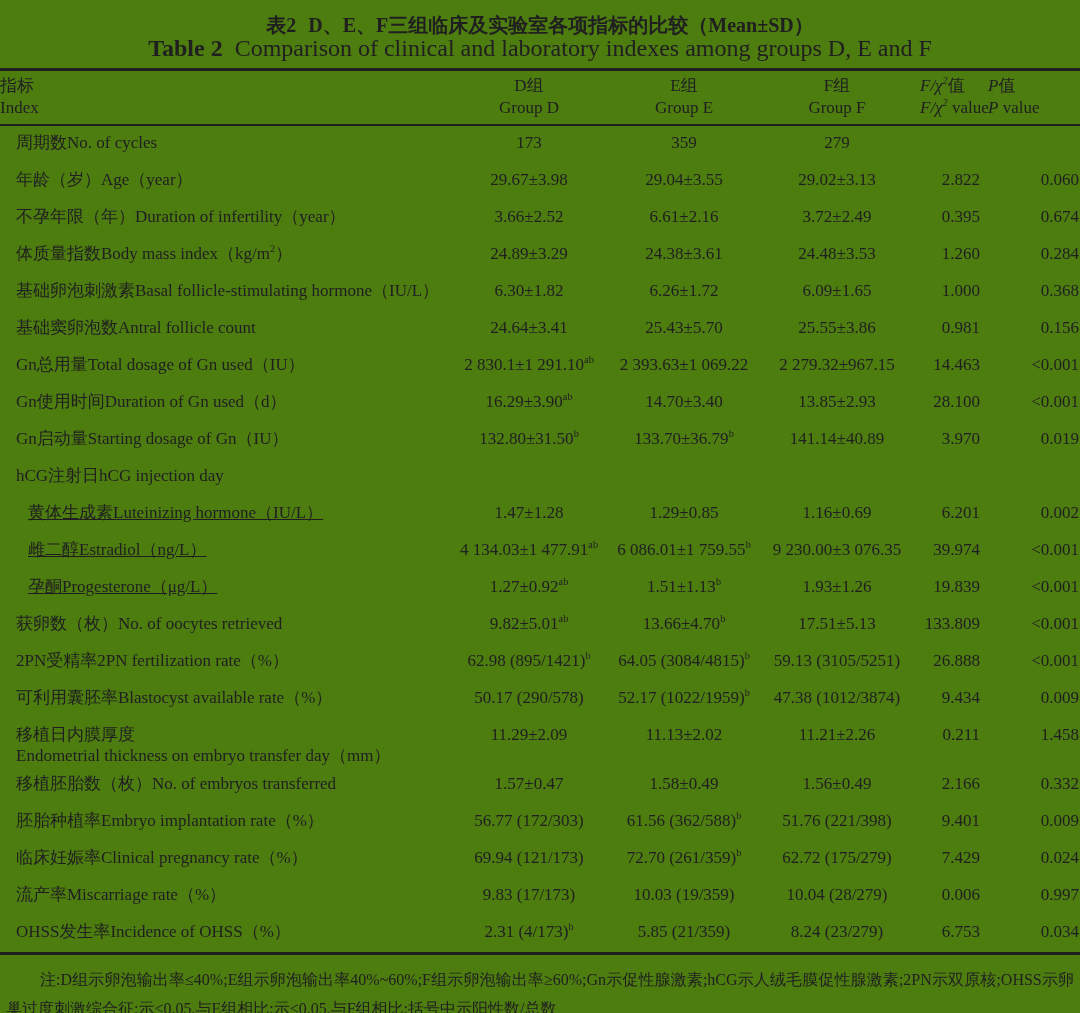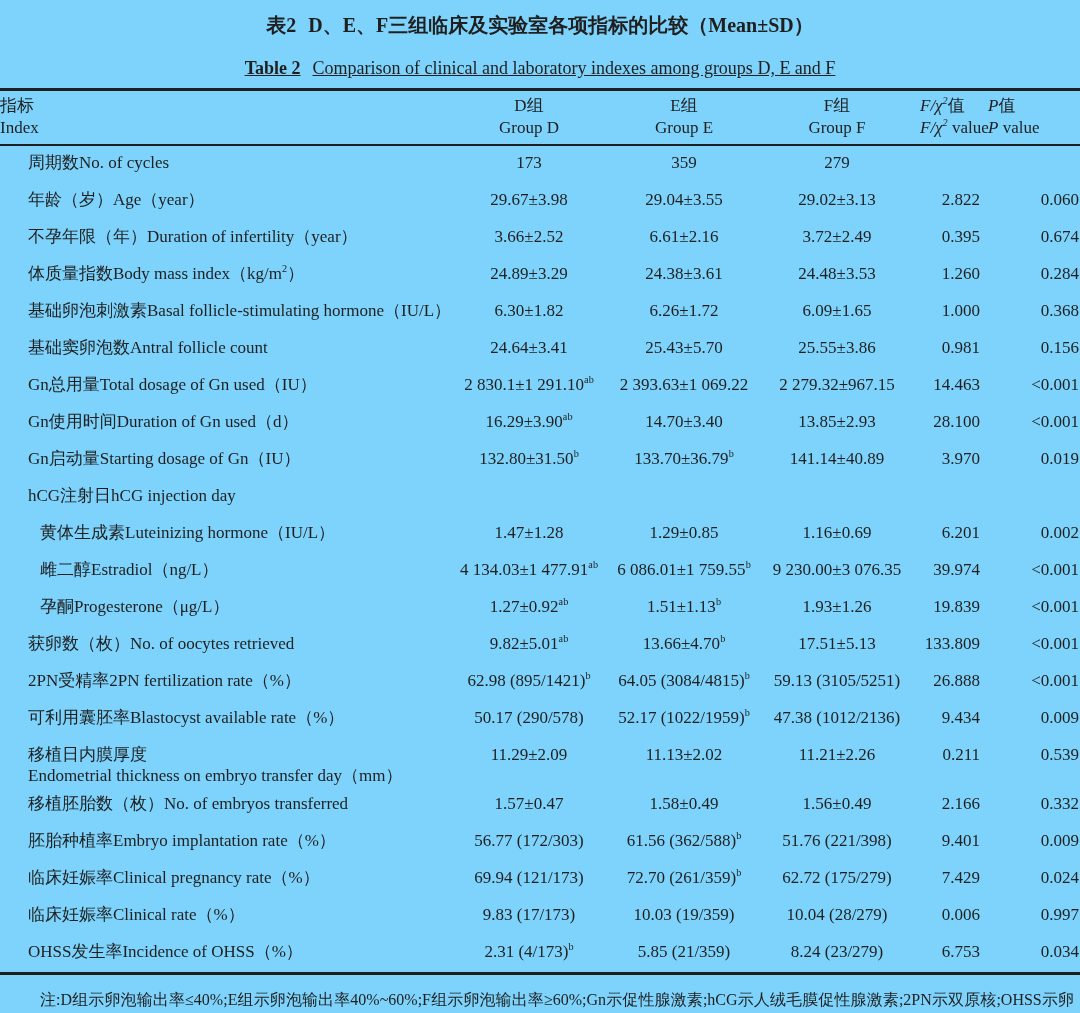--- a/index.html
+++ b/index.html
@@ -2,31 +2,31 @@
 <html><head>
 <meta charset="utf-8">
 <style>
   html,body { margin:0; padding:0; background:#ffffff; }
   body {
     width:1080px; height:1013px;
     font-family:"Liberation Serif","DejaVu Serif",serif;
     color:#1f1f1f;
     -webkit-font-smoothing:antialiased;
   }
-  .page { position:relative; width:1080px; height:1013px; overflow:hidden; background:#7dd3fc; }
+  .page { position:relative; width:1080px; height:1013px; overflow:hidden; background:#4d7c0f; }
 
   
   .title-zh {
     padding-top:13px; text-align:center;
     font-weight:bold; font-size:20px; line-height:24px;
   }
   .title-zh .tlabel { margin-right:12px; }
   .title-en {
-    margin-top:20px; text-align:center;
-    font-size:18px; line-height:22px;text-decoration:underline;
+    margin-top:0; text-align:center;
+    font-size:24px; line-height:22px;
   }
   .title-en .tlabel { font-weight:bold; margin-right:12px; }
 
   
   table.cmp {
     width:1080px; margin-top:9px;
     border-collapse:collapse; table-layout:fixed;
     border-top:3px solid #1f1f1f;
     border-bottom:3px solid #1f1f1f;
   }
@@ -40,22 +40,22 @@
   th.h-center { text-align:center; }
   th.h-right { text-align:left; }
   th.h-chi { padding-right:8px; }
   th.h-p { padding-right:20px; }
 
   table.cmp tbody td {
     height:30px; line-height:21px;
     padding-top:6px; vertical-align:top;
     font-size:17px; white-space:nowrap;
   }
-  td.label { text-align:left; padding-left:28px; }
-  td.label.indent { padding-left:40px; }
+  td.label { text-align:left; padding-left:16px; }
+  td.label.indent { padding-left:28px;text-decoration:underline; }
   td.label .l2 { display:block; line-height:21px; }
   td.c   { text-align:center; }
   td.chi { text-align:right; padding-right:8px;margin-left:39px; }
   td.p   { text-align:right; }
 
   sup { font-size:60%; line-height:0; vertical-align:super; }
   i { font-style:italic; }
 
   
   .notes { padding:10px 6px 0 6px; }
@@ -232,31 +232,31 @@
           <td class="c">62.98 (895/1421)<sup>b</sup></td>
           <td class="c">64.05 (3084/4815)<sup>b</sup></td>
           <td class="c">59.13 (3105/5251)</td>
           <td class="chi">26.888</td>
           <td class="p">&lt;0.001</td>
         </tr>
         <tr>
           <td class="label">可利用囊胚率Blastocyst available rate（%）</td>
           <td class="c">50.17 (290/578)</td>
           <td class="c">52.17 (1022/1959)<sup>b</sup></td>
-          <td class="c">47.38 (1012/2136)</td>
+          <td class="c">47.38 (1012/3874)</td>
           <td class="chi">9.434</td>
           <td class="p">0.009</td>
         </tr>
         <tr>
           <td class="label">移植日内膜厚度<span class="l2">Endometrial thickness on embryo transfer day（mm）</span></td>
           <td class="c">11.29±2.09</td>
           <td class="c">11.13±2.02</td>
           <td class="c">11.21±2.26</td>
           <td class="chi">0.211</td>
-          <td class="p">0.539</td>
+          <td class="p">1.458</td>
         </tr>
         <tr>
           <td class="label">移植胚胎数（枚）No. of embryos transferred</td>
           <td class="c">1.57±0.47</td>
           <td class="c">1.58±0.49</td>
           <td class="c">1.56±0.49</td>
           <td class="chi">2.166</td>
           <td class="p">0.332</td>
         </tr>
         <tr>
@@ -269,21 +269,21 @@
         </tr>
         <tr>
           <td class="label">临床妊娠率Clinical pregnancy rate（%）</td>
           <td class="c">69.94 (121/173)</td>
           <td class="c">72.70 (261/359)<sup>b</sup></td>
           <td class="c">62.72 (175/279)</td>
           <td class="chi">7.429</td>
           <td class="p">0.024</td>
         </tr>
         <tr>
-          <td class="label">临床妊娠率Clinical rate（%）</td>
+          <td class="label">流产率Miscarriage rate（%）</td>
           <td class="c">9.83 (17/173)</td>
           <td class="c">10.03 (19/359)</td>
           <td class="c">10.04 (28/279)</td>
           <td class="chi">0.006</td>
           <td class="p">0.997</td>
         </tr>
         <tr>
           <td class="label">OHSS发生率Incidence of OHSS（%）</td>
           <td class="c">2.31 (4/173)<sup>b</sup></td>
           <td class="c">5.85 (21/359)</td>

